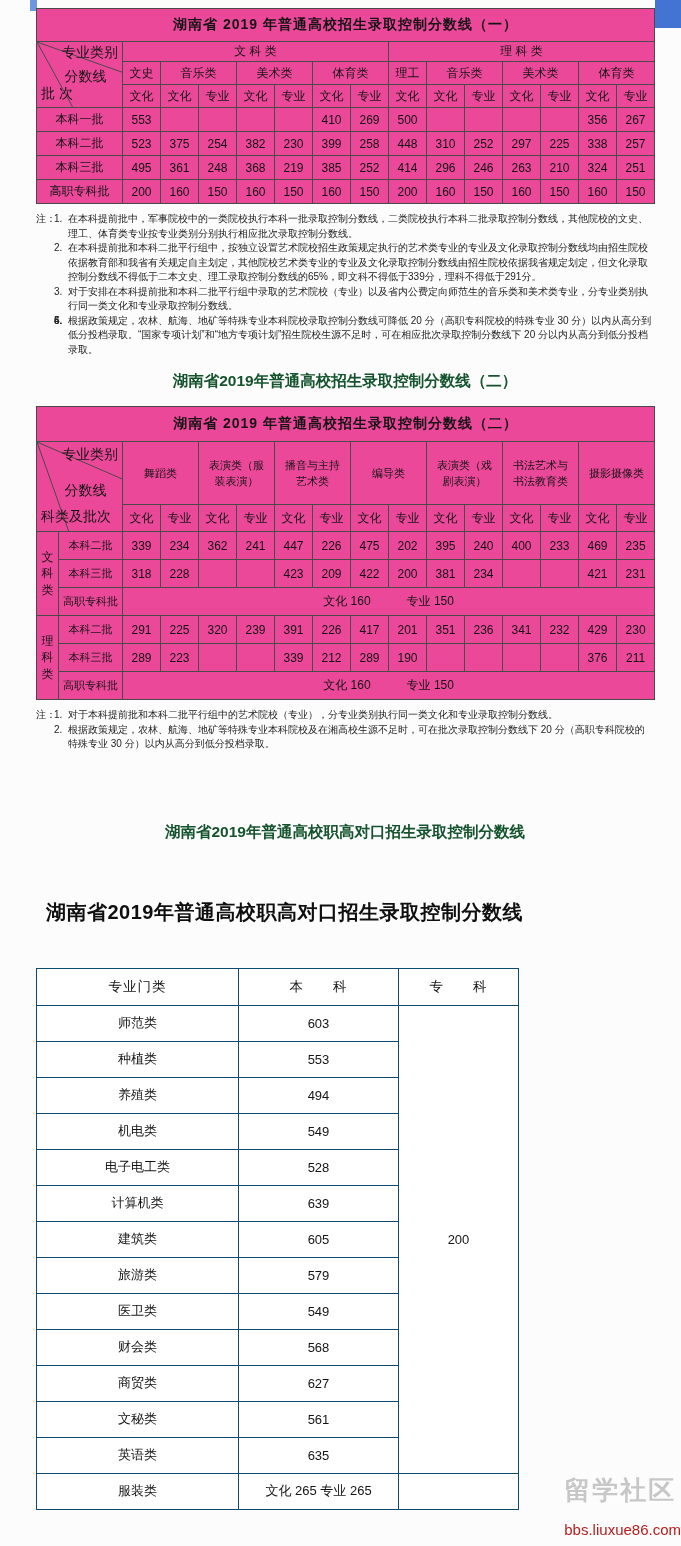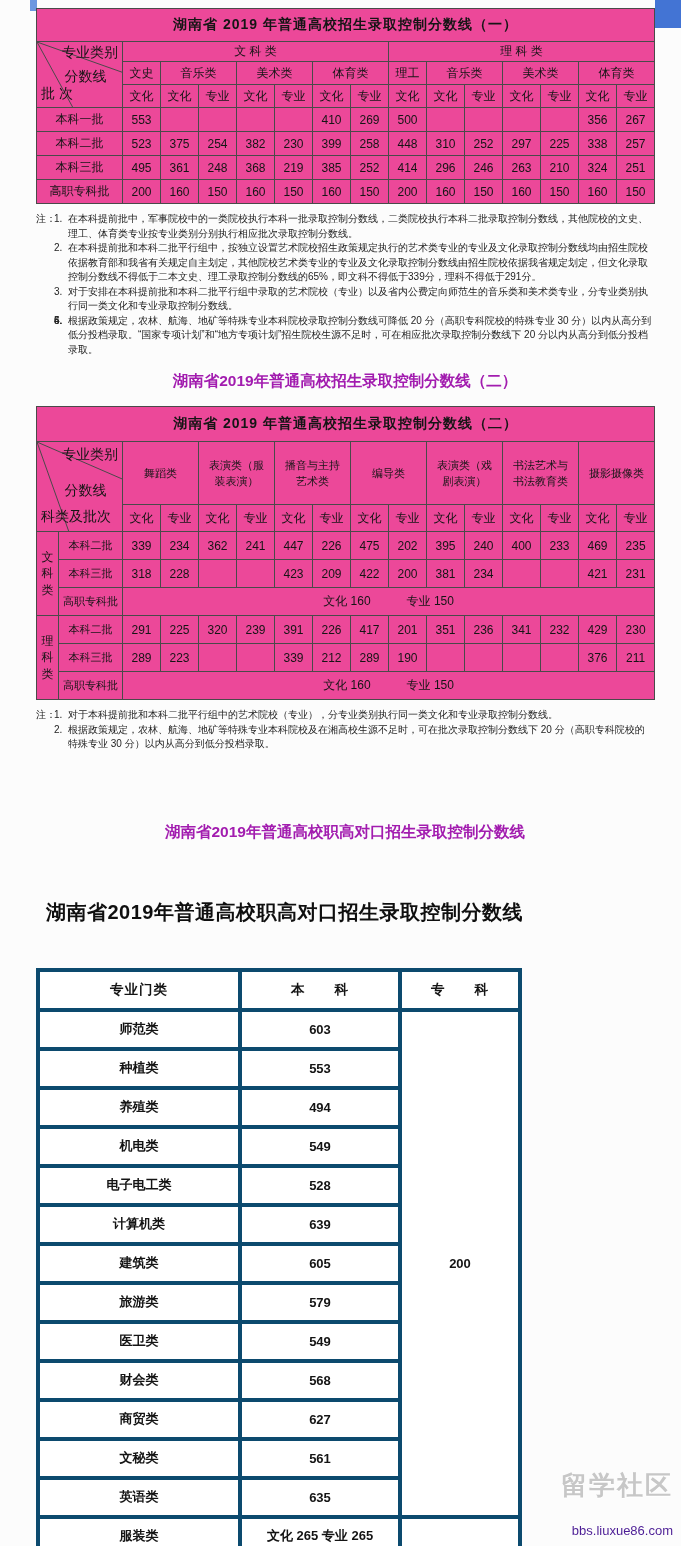--- a/index.html
+++ b/index.html
@@ -24,43 +24,43 @@
   .diag span{position:absolute;font-size:14px;white-space:nowrap;color:#151515}
   .dga{top:2px;right:4px}
   .dgb{top:54%;left:57%;transform:translate(-50%,-50%)}
   .dgc{bottom:4px;left:4px}
 
   .notes{margin-top:8px;padding-left:32px;font-size:10px;line-height:1.45;color:#232323;width:584px}
   .note{position:relative}
   .note .nnum{position:absolute;left:-14px}
   .note .nzhu{position:absolute;left:-32px}
 
-  .blue-link{display:block;text-align:center;color:#a21caf;font-weight:bold;font-size:15.5px;cursor:pointer}
+  .blue-link{display:block;text-align:center;color:#14532d;font-weight:bold;font-size:15.5px;cursor:pointer}
   #link2{margin-top:14px}
   #link3{margin-top:70px}
 
   .t2{margin-top:14px}
   .t2 col.c-grp{width:22px}.t2 col.c-batch{width:64px}.t2 col.c-val{width:38px}
   .t2 tr.cap td{height:32px}
   .t2 tr.hr1 td{height:58px;font-size:11px;line-height:1.5;padding:2px 6px}
   .t2 tr.hr2 td{height:24px}
   .t2 tr.dr td{height:25px}
   .t2 .vg{padding:2px 0;word-break:break-all;line-height:1.35;font-size:12px}
   .t2 .rl{font-size:11px}
 
   .big-title{margin:56px 0 0 10px;font-size:20px;font-weight:bold;color:#0f0f0f;letter-spacing:0.5px}
 
   table.t3{border-collapse:collapse;table-layout:fixed;width:482px;margin-top:42px;background:#fff}
   .t3 col.c1{width:202px}.t3 col.c2{width:160px}.t3 col.c3{width:120px}
-  .t3 td{border:4px solid #0c4a6e;text-align:center;vertical-align:middle;font-size:13px;font-weight:bold;color:#141414;height:31px;padding:2px}
+  .t3 td{border:1px solid #0c4a6e;text-align:center;vertical-align:middle;font-size:13px;font-weight:normal;color:#141414;height:31px;padding:2px}
   .t3 tr.th td{height:32px;font-size:13.5px;letter-spacing:1px}
 
-  .watermark{position:absolute;right:8px;bottom:8px;text-align:right}
+  .watermark{position:absolute;right:0;bottom:8px;text-align:left}
   .wm-t{font-size:26px;font-weight:bold;letter-spacing:2px;color:#c7c7c7;text-shadow:0 1px 0 #ffffff}
-  .wm-s{font-size:13px;color:#4c1d95;margin-top:20px}
+  .wm-s{font-size:15px;color:#b91c1c;margin-top:13px}
 </style>
 </head>
 <body>
 
 <div class="page">
   <div class="tr-accent"></div>
   <div class="tl-accent"></div>
 
   <div class="content">
 

